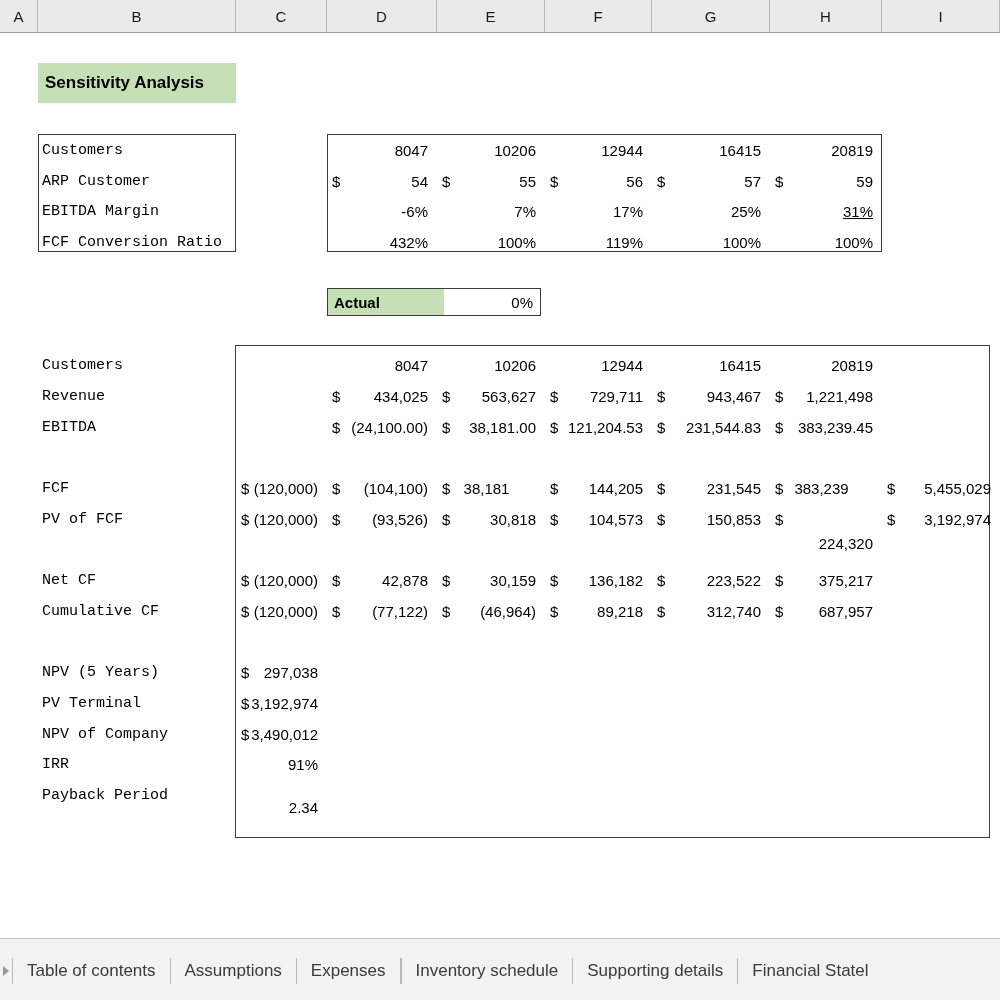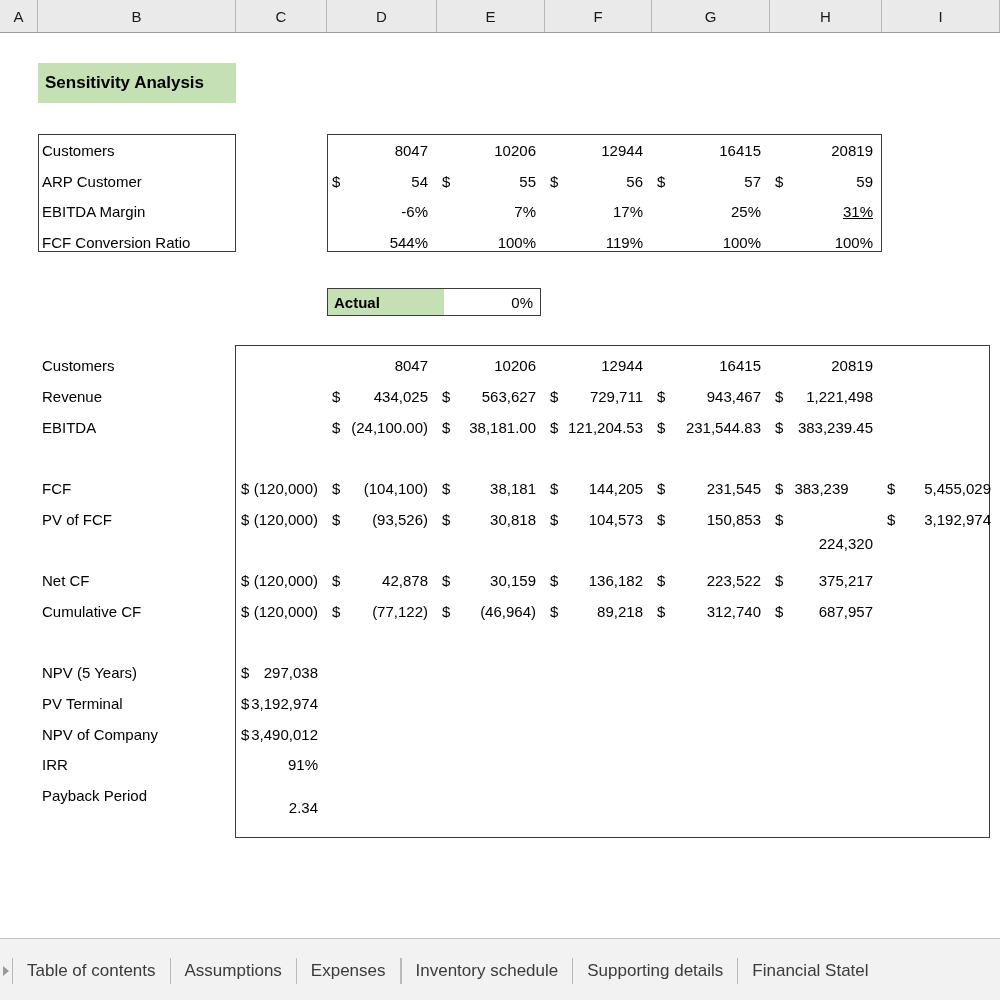--- a/index.html
+++ b/index.html
@@ -37,21 +37,21 @@
 
   
   .cell {
     position: absolute;
     font-size: 15px;
     color: #000000;
     white-space: nowrap;
     line-height: 1;
     font-family: "Liberation Sans", sans-serif;
   }
-  .cell.lbl   { text-align: left; }
+  .cell.lbl   { text-align: left; font-family: Liberation Mono, monospace; }
   .cell.num   { text-align: right; }
   .cell.cur   { text-align: left; }
 
   
   .title-banner {
     position: absolute;
     background: #c5e0b4;
     display: flex; align-items: center;
     padding-left: 7px;
     font-weight: bold;
@@ -147,21 +147,21 @@
         <div class="cell num" style="left: 652px; width: 109px; top: 140.5px; text-align: right;">57</div>
         <div class="cell cur" style="left: 775px; width: 14px; top: 140.5px; text-align: left;">$</div>
         <div class="cell num" style="left: 770px; width: 103px; top: 140.5px; text-align: right;">59</div>
         <div class="cell lbl" style="left: 42px; width: 190px; top: 171px; text-align: left;">EBITDA Margin</div>
         <div class="cell num" style="left: 327px; width: 101px; top: 171px; text-align: right;">-6%</div>
         <div class="cell num" style="left: 437px; width: 99px; top: 171px; text-align: right;">7%</div>
         <div class="cell num" style="left: 545px; width: 98px; top: 171px; text-align: right;">17%</div>
         <div class="cell num" style="left: 652px; width: 109px; top: 171px; text-align: right;">25%</div>
         <div class="cell num" style="left: 770px; width: 103px; top: 171px; text-align: right; text-decoration: underline;">31%</div>
         <div class="cell lbl" style="left: 42px; width: 190px; top: 201.5px; text-align: left;">FCF Conversion Ratio</div>
-        <div class="cell num" style="left: 327px; width: 101px; top: 201.5px; text-align: right;">544%</div>
+        <div class="cell num" style="left: 327px; width: 101px; top: 201.5px; text-align: right;">432%</div>
         <div class="cell num" style="left: 437px; width: 99px; top: 201.5px; text-align: right;">100%</div>
         <div class="cell num" style="left: 545px; width: 98px; top: 201.5px; text-align: right;">119%</div>
         <div class="cell num" style="left: 652px; width: 109px; top: 201.5px; text-align: right;">100%</div>
         <div class="cell num" style="left: 770px; width: 103px; top: 201.5px; text-align: right;">100%</div>
         <div class="cell lbl" style="left: 42px; width: 190px; top: 325px; text-align: left;">Customers</div>
         <div class="cell num" style="left: 327px; width: 101px; top: 325px; text-align: right;">8047</div>
         <div class="cell num" style="left: 437px; width: 99px; top: 325px; text-align: right;">10206</div>
         <div class="cell num" style="left: 545px; width: 98px; top: 325px; text-align: right;">12944</div>
         <div class="cell num" style="left: 652px; width: 109px; top: 325px; text-align: right;">16415</div>
         <div class="cell num" style="left: 770px; width: 103px; top: 325px; text-align: right;">20819</div>
@@ -186,21 +186,21 @@
         <div class="cell cur" style="left: 657px; width: 14px; top: 387px; text-align: left;">$</div>
         <div class="cell num" style="left: 652px; width: 109px; top: 387px; text-align: right;">231,544.83</div>
         <div class="cell cur" style="left: 775px; width: 14px; top: 387px; text-align: left;">$</div>
         <div class="cell num" style="left: 770px; width: 103px; top: 387px; text-align: right;">383,239.45</div>
         <div class="cell lbl" style="left: 42px; width: 190px; top: 448px; text-align: left;">FCF</div>
         <div class="cell cur" style="left: 241px; width: 14px; top: 448px; text-align: left;">$</div>
         <div class="cell num" style="left: 236px; width: 82px; top: 448px; text-align: right;">(120,000)</div>
         <div class="cell cur" style="left: 332px; width: 14px; top: 448px; text-align: left;">$</div>
         <div class="cell num" style="left: 327px; width: 101px; top: 448px; text-align: right;">(104,100)</div>
         <div class="cell cur" style="left: 442px; width: 14px; top: 448px; text-align: left;">$</div>
-        <div class="cell num" style="left: 437px; width: 99px; top: 448px; text-align: right;">38,181</div>
+        <div class="cell num" style="left: 437px; width: 99px; top: 448px; text-align: center;">38,181</div>
         <div class="cell cur" style="left: 550px; width: 14px; top: 448px; text-align: left;">$</div>
         <div class="cell num" style="left: 545px; width: 98px; top: 448px; text-align: right;">144,205</div>
         <div class="cell cur" style="left: 657px; width: 14px; top: 448px; text-align: left;">$</div>
         <div class="cell num" style="left: 652px; width: 109px; top: 448px; text-align: right;">231,545</div>
         <div class="cell cur" style="left: 775px; width: 14px; top: 448px; text-align: left;">$</div>
         <div class="cell num" style="left: 770px; width: 103px; top: 448px; text-align: center;">383,239</div>
         <div class="cell cur" style="left: 887px; width: 14px; top: 448px; text-align: left;">$</div>
         <div class="cell num" style="left: 882px; width: 109px; top: 448px; text-align: right;">5,455,029</div>
         <div class="cell lbl" style="left: 42px; width: 190px; top: 479px; text-align: left;">PV of FCF</div>
         <div class="cell cur" style="left: 241px; width: 14px; top: 479px; text-align: left;">$</div>

